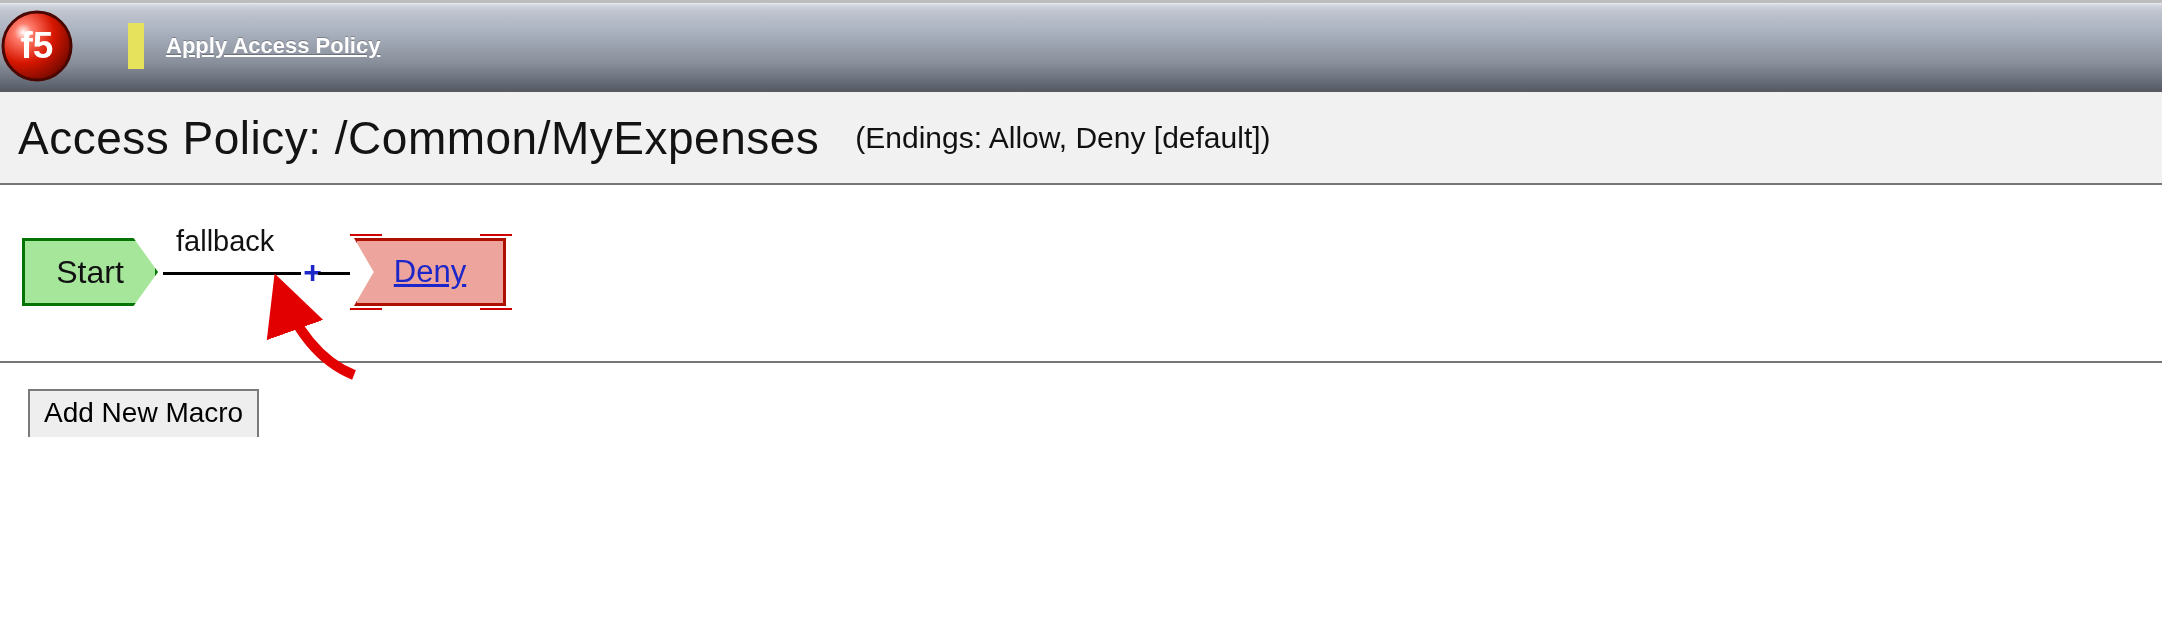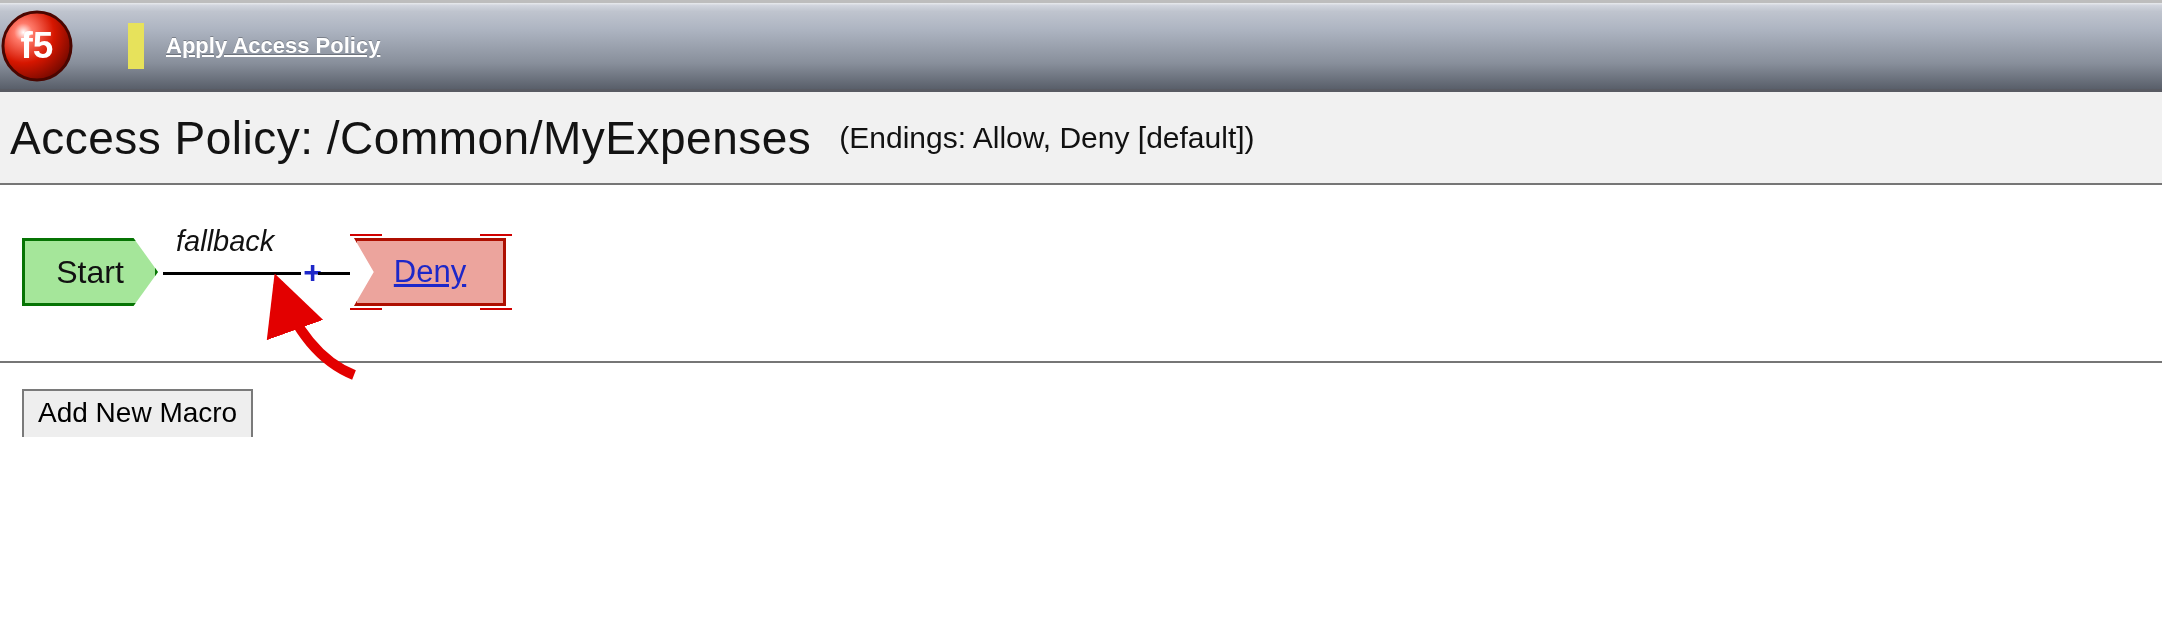--- a/index.html
+++ b/index.html
@@ -57,21 +57,21 @@
     height: 93px;
     background: #f1f1f1;
     border-bottom: 2px solid #767676;
     display: flex;
     align-items: center;
     padding-left: 10px;
     box-sizing: border-box;
     font-family: Verdana, Arial, sans-serif;
   }
   .title-row h1 {
-    margin: 0;
+    margin: 8px;
     font-weight: 400;
     font-size: 46px;
     color: #131313;
     letter-spacing: 0.5px;
   }
   .edit-endings-btn {
     margin-left: 60px;
     font-size: 28px;
     font-family: Verdana, Arial, sans-serif;
     background: #eeeeee;
@@ -131,21 +131,20 @@
     right: -28px;
     top: 35px;
     border-top: 3px solid #000;
   }
   .link-label {
     position: absolute;
     top: -12px;
     left: 18px;
     font-size: 29px;
     color: #111;
-    font-style: italic;
   }
   .plus-btn {
     position: absolute;
     top: 22px;
     right: -6px;
     font-size: 32px;
     font-weight: bold;
     color: #1d27c9;
     background: #fff;
     line-height: 26px;
@@ -202,21 +201,21 @@
     position: absolute;
     left: 264px;
     top: 80px;
     width: 120px;
     height: 120px;
     pointer-events: none;
   }
 
   
   .macro-row {
-    padding-left: 22px;
+    padding-left: 28px;
     padding-top: 26px;
   }
   .add-macro-btn {
     font-size: 28px;
     font-family: Verdana, Arial, sans-serif;
     background: #eeeeee;
     border: 2px solid #7a7a7a;
     border-bottom: none;
     padding: 6px 14px 8px 14px;
     cursor: pointer;

